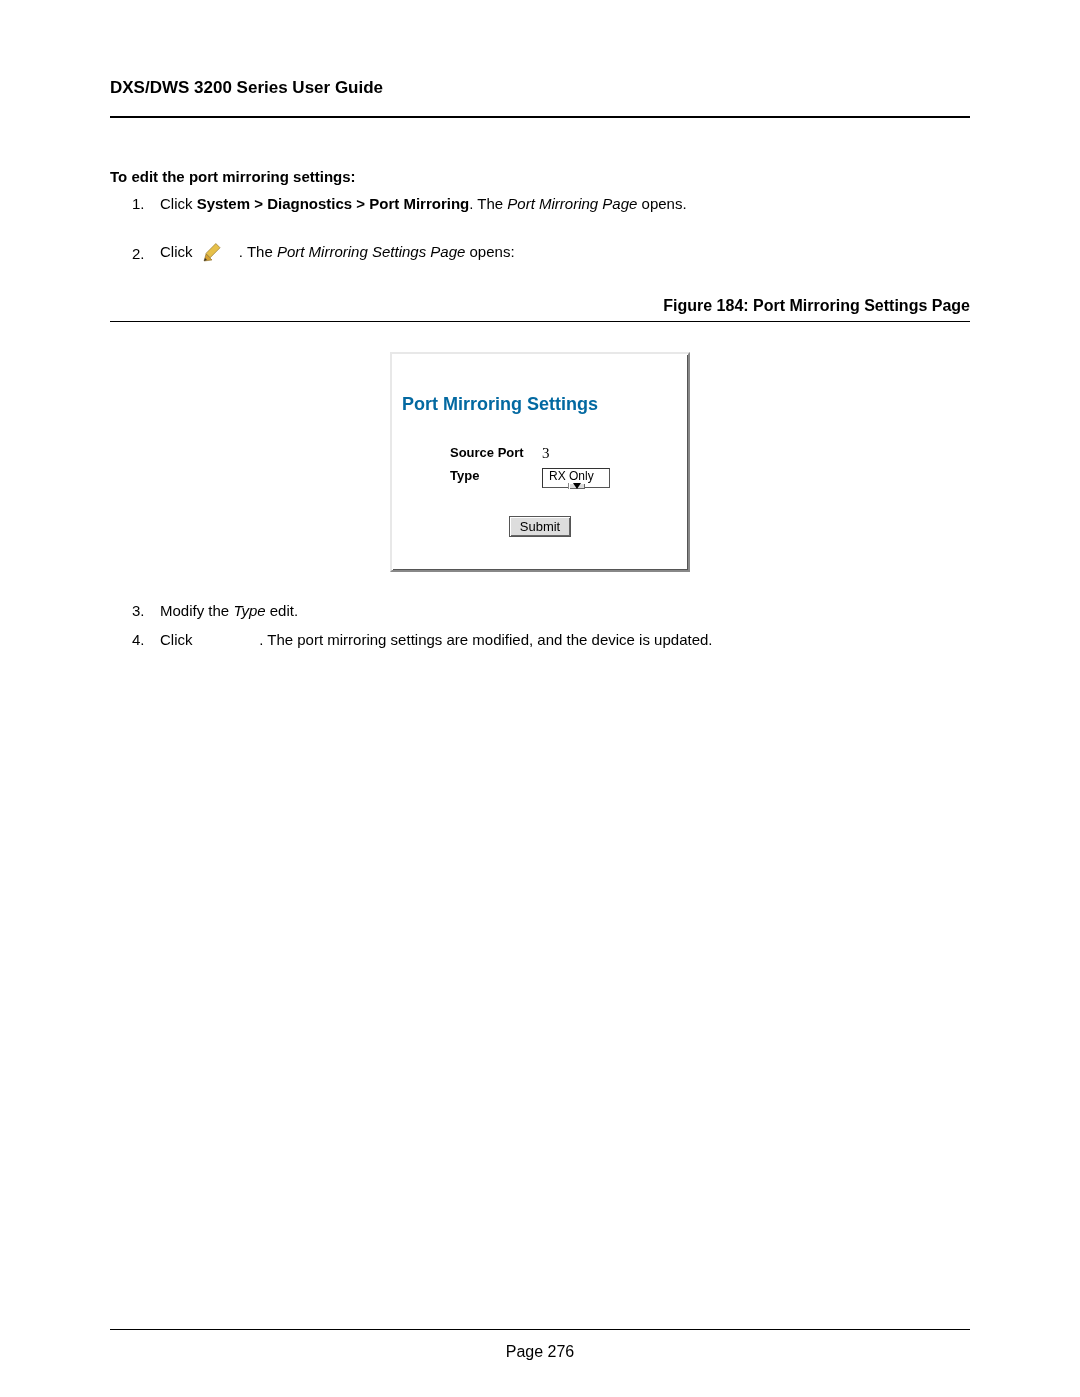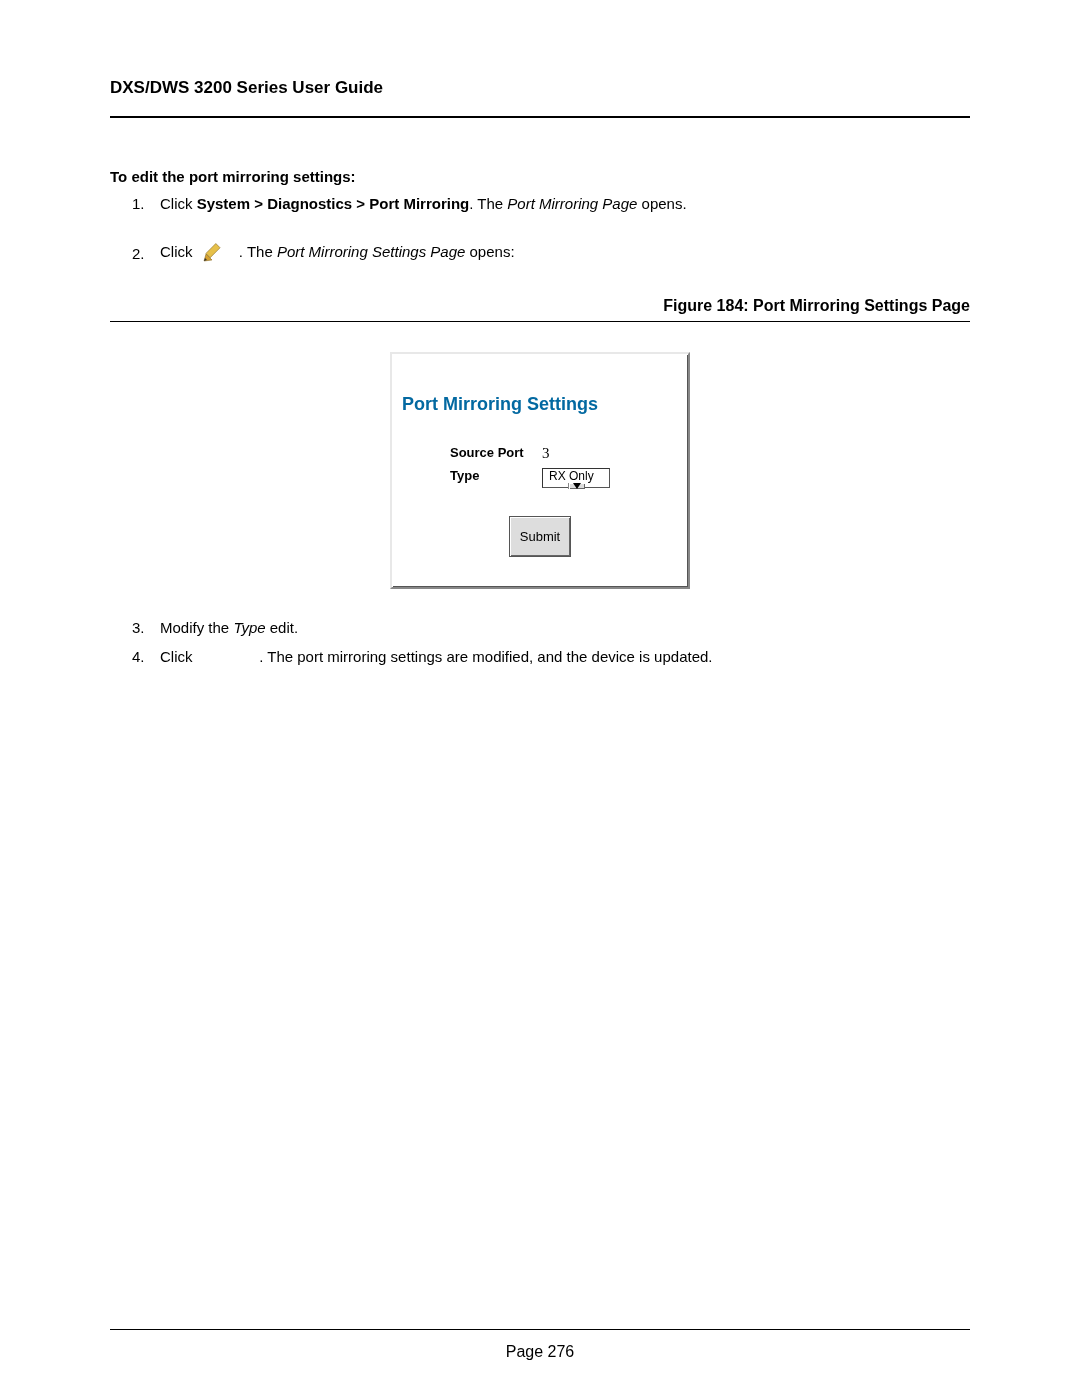--- a/index.html
+++ b/index.html
@@ -133,21 +133,21 @@
   .select-arrow svg { display: block; }
   .submit-row {
     text-align: center;
     margin-top: 28px;
   }
   .submit-btn {
     display: inline-block;
     background: #ddd;
     border: 1px solid #555;
     box-shadow: inset 1px 1px 0 #fff, inset -1px -1px 0 #666;
-    padding: 12px 10px;
+    padding: 2px 10px;
     font-size: 13px;
     font-family: Arial, sans-serif;
   }
   .footer-rule {
     border: none;
     border-top: 1px solid #000;
     position: absolute;
     left: 110px;
     right: 110px;
     bottom: 60px;

